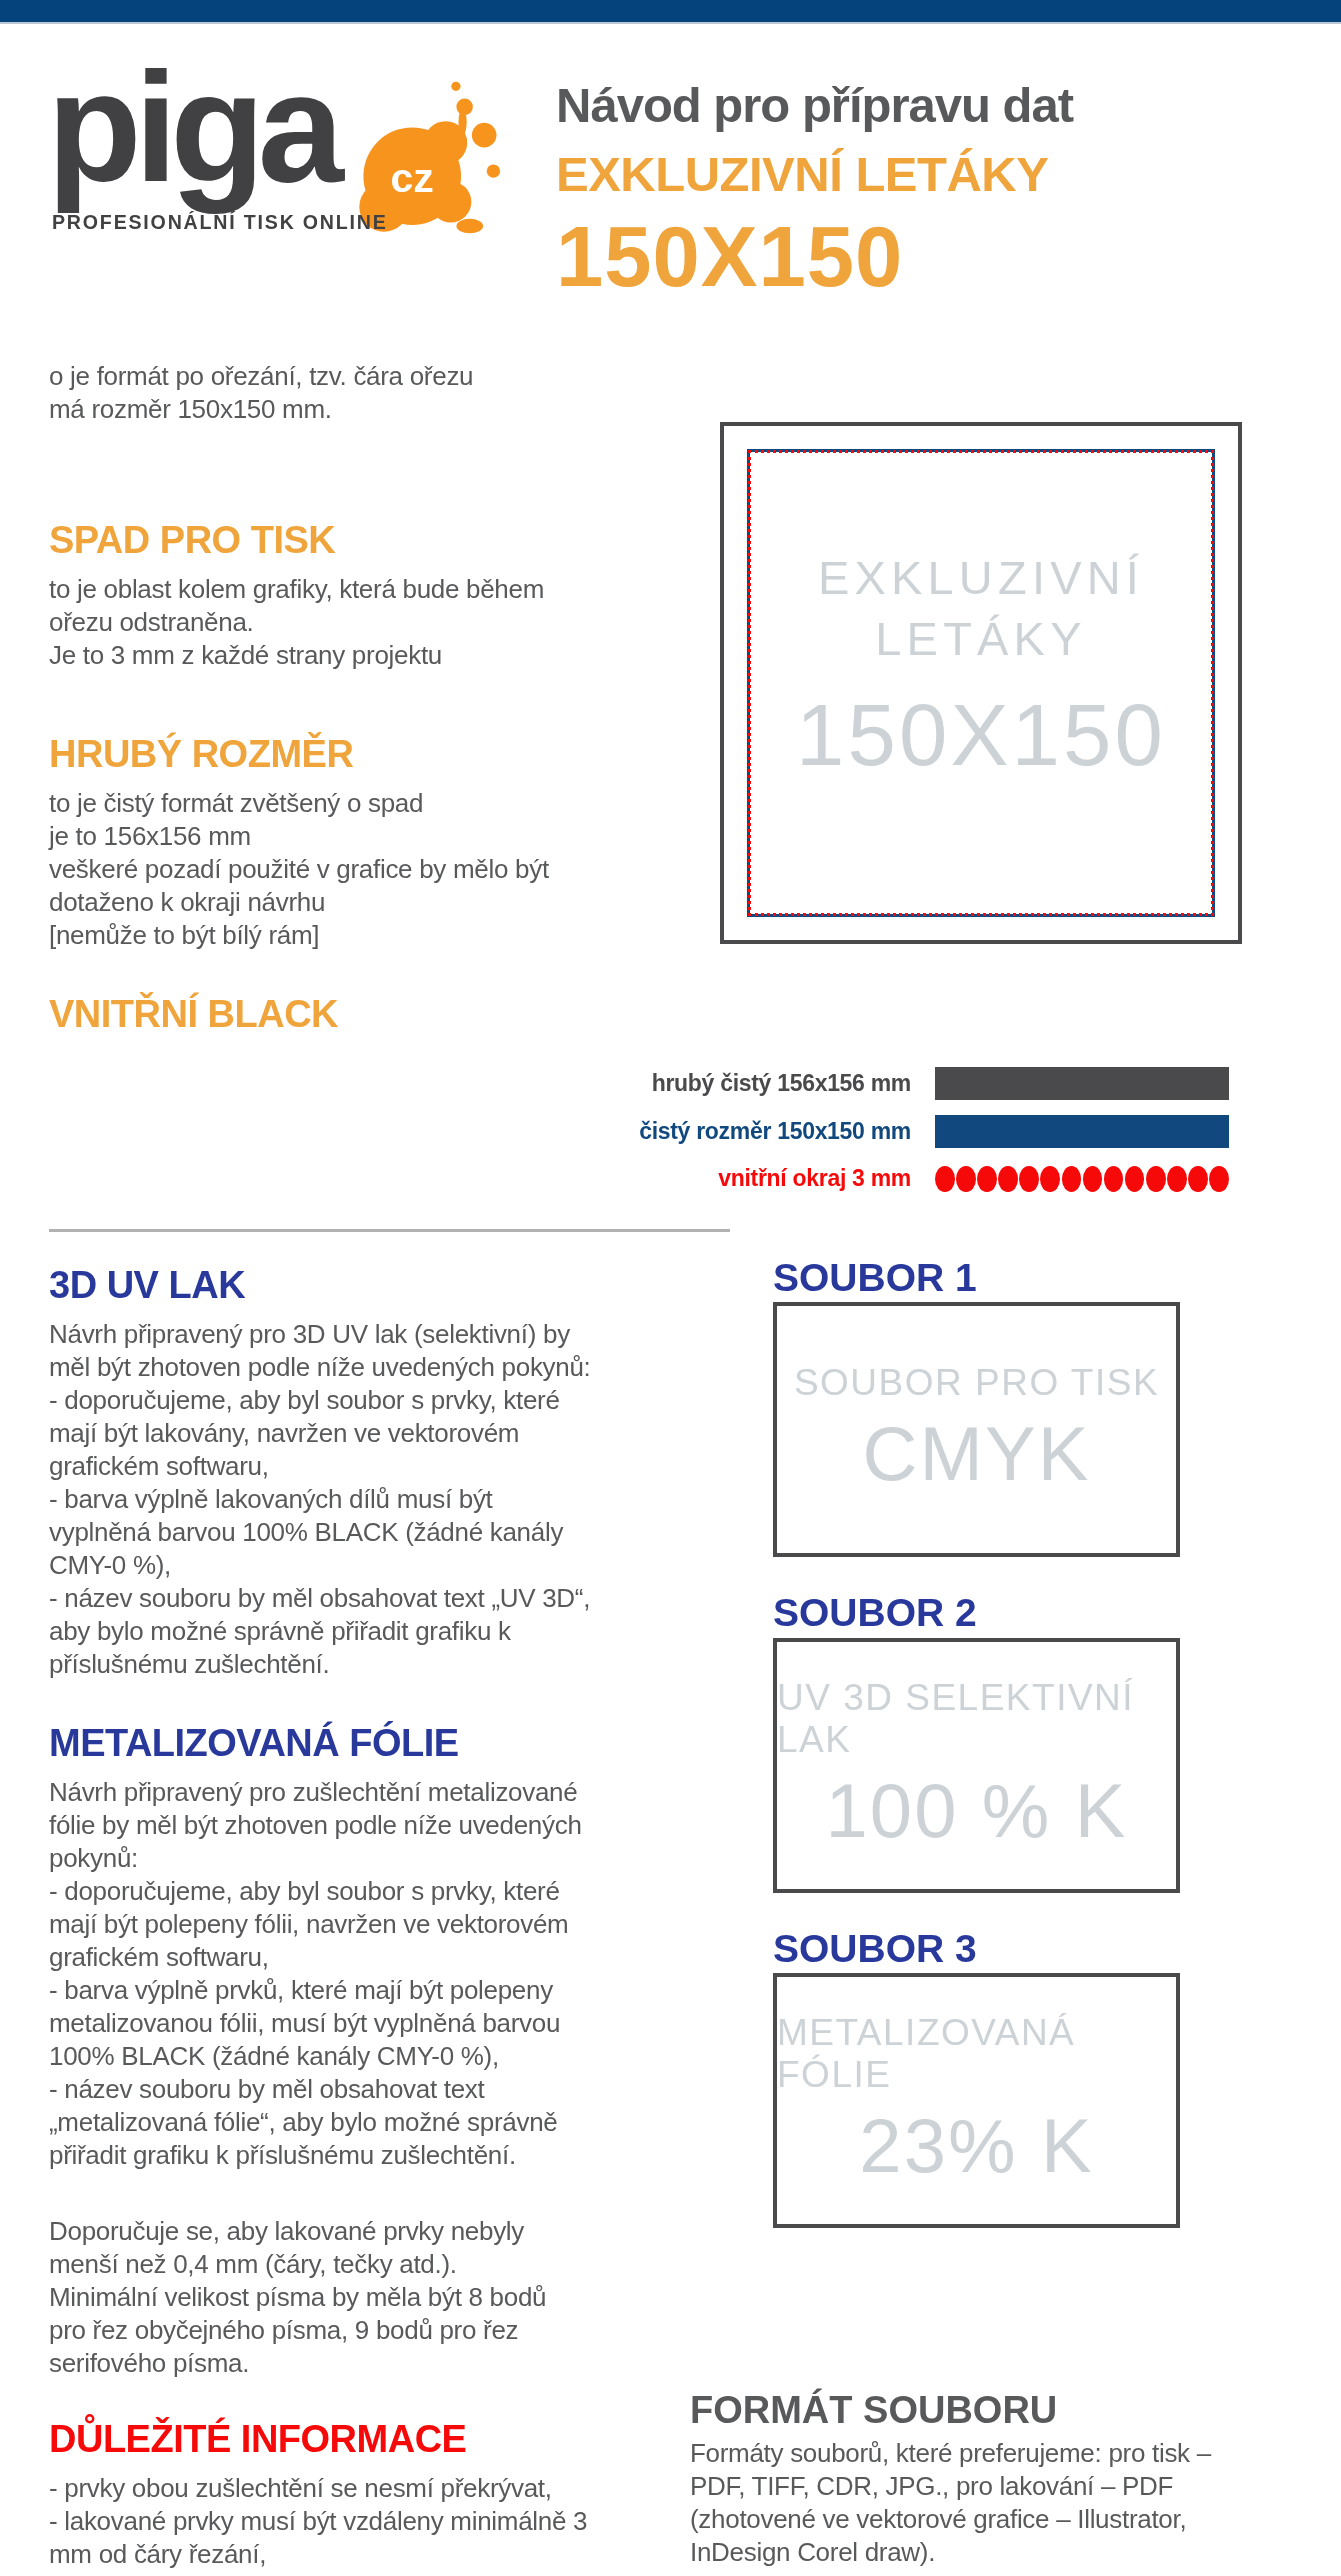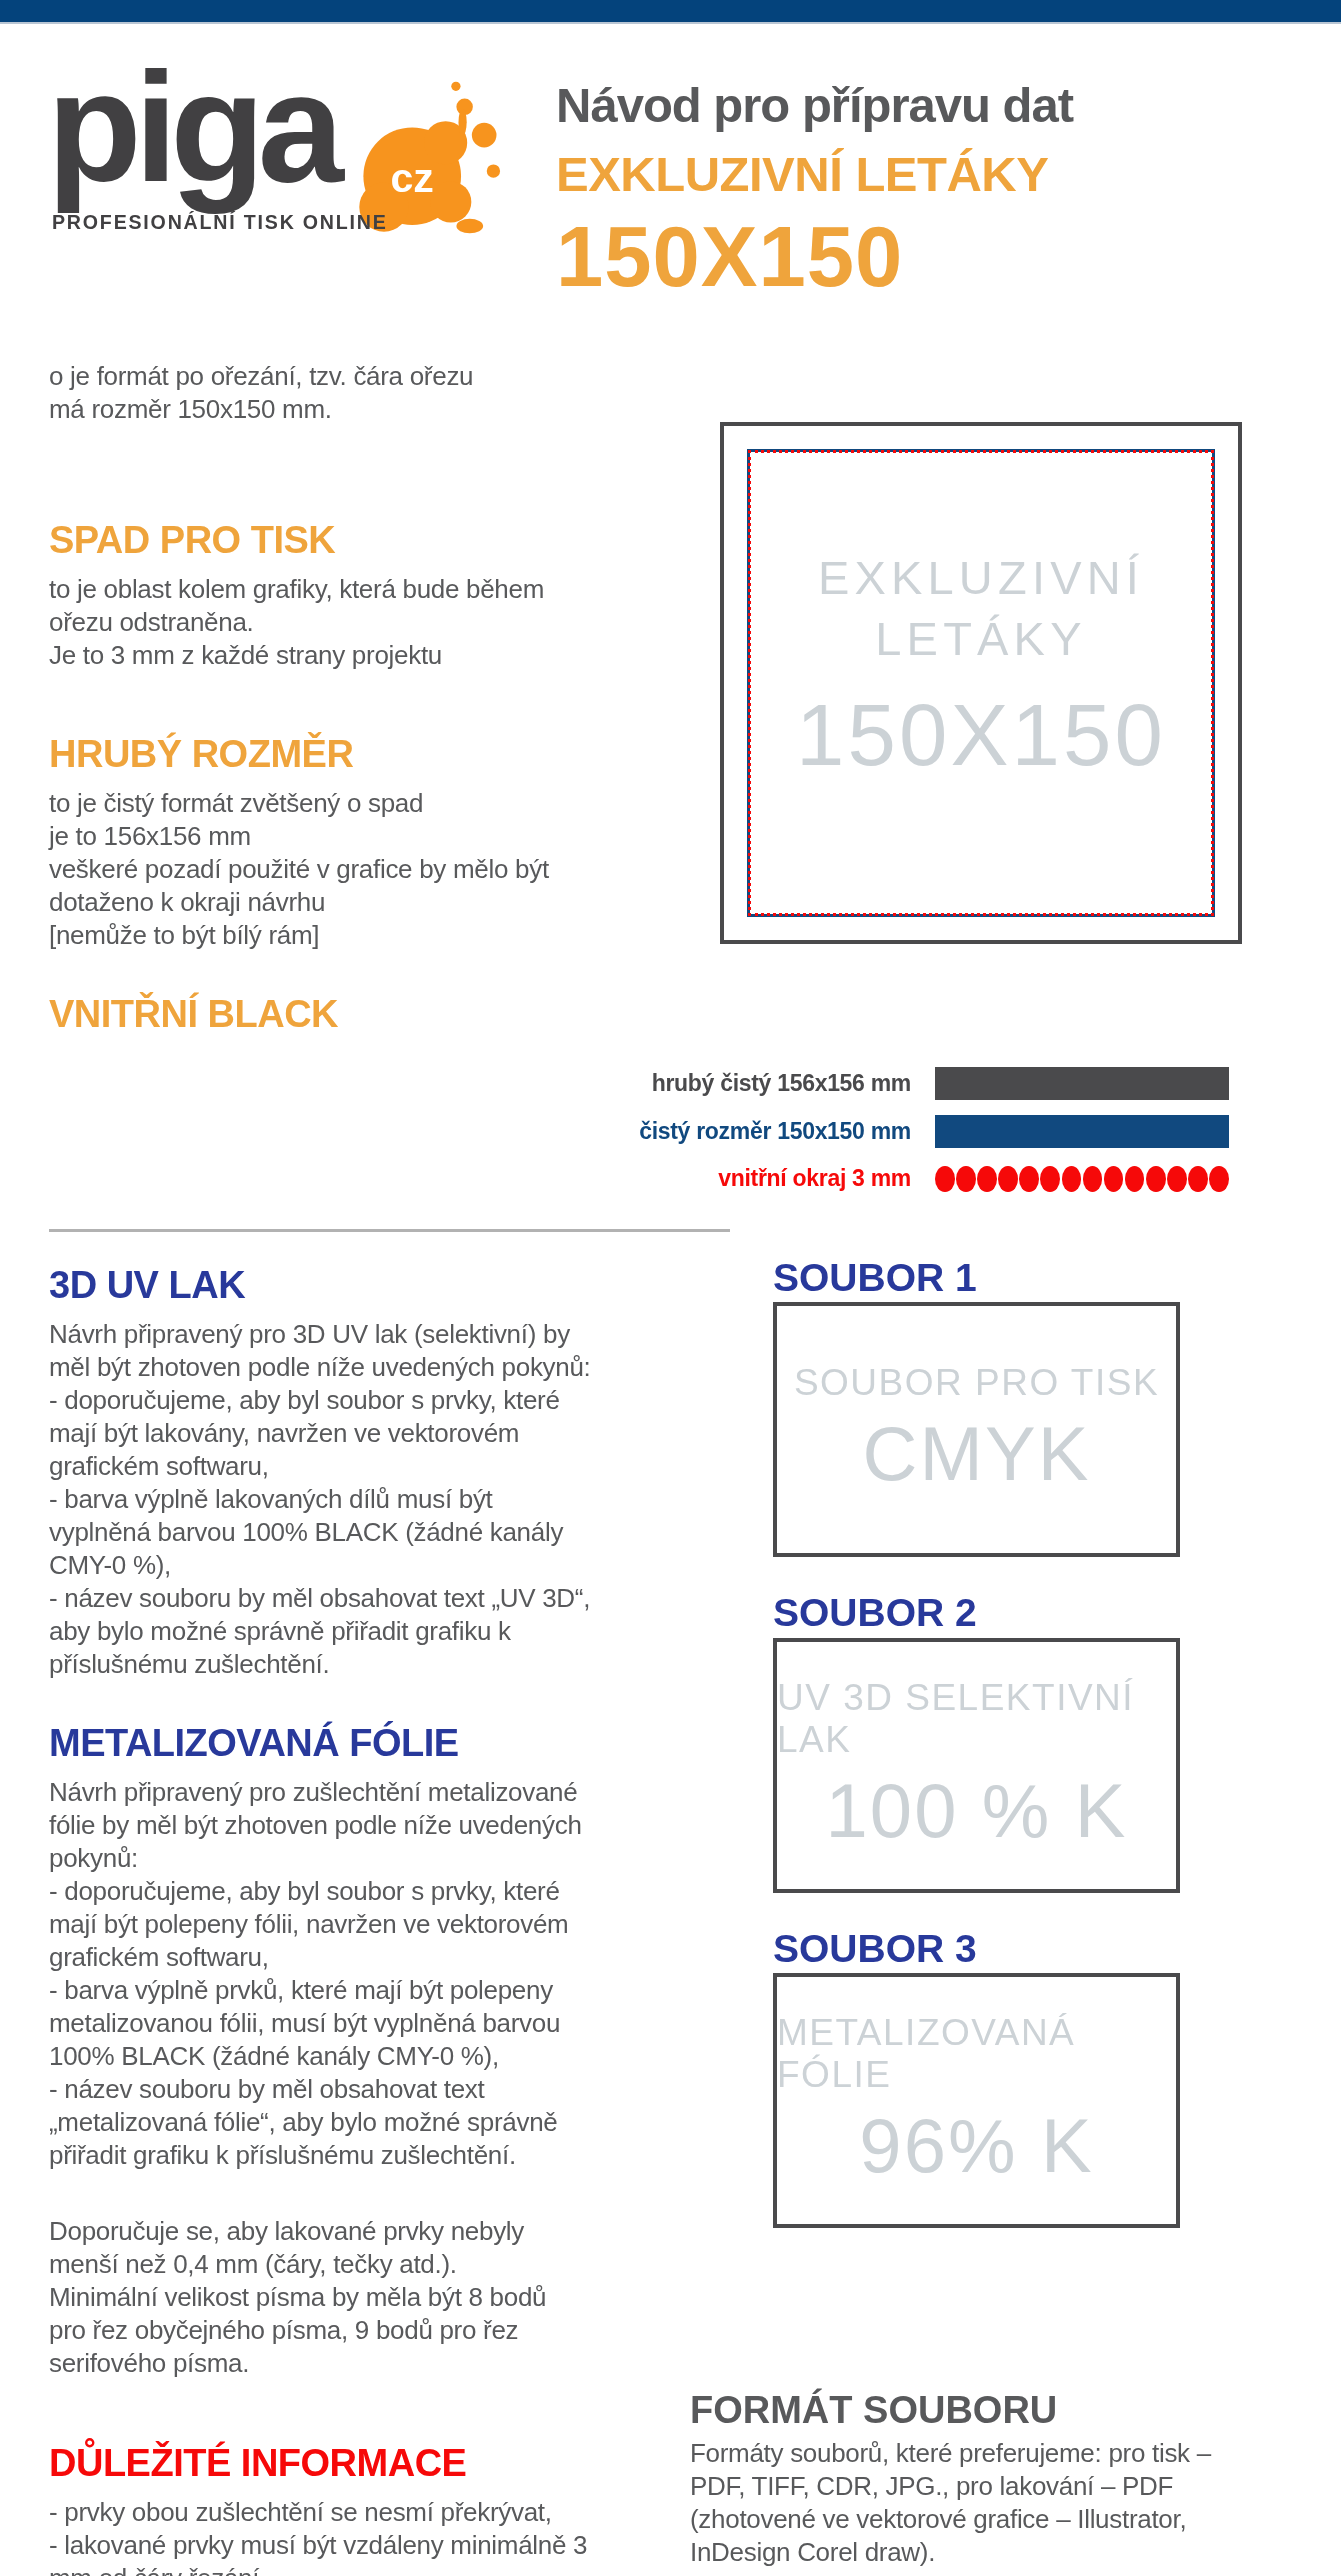--- a/index.html
+++ b/index.html
@@ -25,21 +25,21 @@
   
   .title-sub{left:556px;top:77px;font-size:49px;font-weight:bold;color:var(--text_gray);letter-spacing:-1px;}
   .title-product{left:556px;top:146px;font-size:49px;font-weight:bold;color:var(--accent_orange);letter-spacing:-0.5px;}
   .title-size{left:556px;top:208px;font-size:85px;font-weight:bold;color:var(--accent_orange);letter-spacing:1px;}
 
   
   .section{left:49px;width:690px;}
   .sec-heading{font-size:38px;font-weight:bold;line-height:41px;letter-spacing:-0.5px;}
   .orange{color:var(--accent_orange);}
   .blue{color:var(--heading_blue);}
-  .red{color:var(--alert_red);margin-top:24px;}
+  .red{color:var(--alert_red);}
   .sec-body{margin-top:12px;font-size:26px;line-height:33px;color:var(--text_gray);
             white-space:pre-line;letter-spacing:-0.3px;}
   .divider{left:49px;top:1229px;width:681px;height:2.6px;background:var(--divider_gray);}
   .plain-par{left:49px;width:690px;font-size:26px;line-height:33px;color:var(--text_gray);
              white-space:pre-line;letter-spacing:-0.3px;}
 
   
   .sq-outer{left:720px;top:422px;width:522px;height:522px;border:4.1px solid var(--border_dark);box-sizing:border-box;}
   .sq-navy{position:absolute;left:23px;top:23px;right:23px;bottom:23px;border:3.6px solid var(--diagram_navy);}
   .sq-red{position:absolute;left:24px;top:24px;right:24px;bottom:24px;border:3.6px dotted var(--alert_red);}
@@ -206,21 +206,21 @@
   <div class="fb-l2">CMYK</div>
 </div>
 <div class="abs file-heading" style="top:1592px">SOUBOR 2</div>
 <div class="abs file-box" style="top:1638px">
   <div class="fb-l1">UV 3D SELEKTIVNÍ LAK</div>
   <div class="fb-l2">100 % K</div>
 </div>
 <div class="abs file-heading" style="top:1928px">SOUBOR 3</div>
 <div class="abs file-box" style="top:1973px">
   <div class="fb-l1">METALIZOVANÁ FÓLIE</div>
-  <div class="fb-l2">96% K</div>
+  <div class="fb-l2">23% K</div>
 </div>
 
 <div class="abs format-heading">FORMÁT SOUBORU</div>
 <div class="abs format-body">Formáty souborů, které preferujeme: pro tisk –
 PDF, TIFF, CDR, JPG., pro lakování – PDF
 (zhotovené ve vektorové grafice – Illustrator,
 InDesign Corel draw).</div>
 
 
 </body></html>

